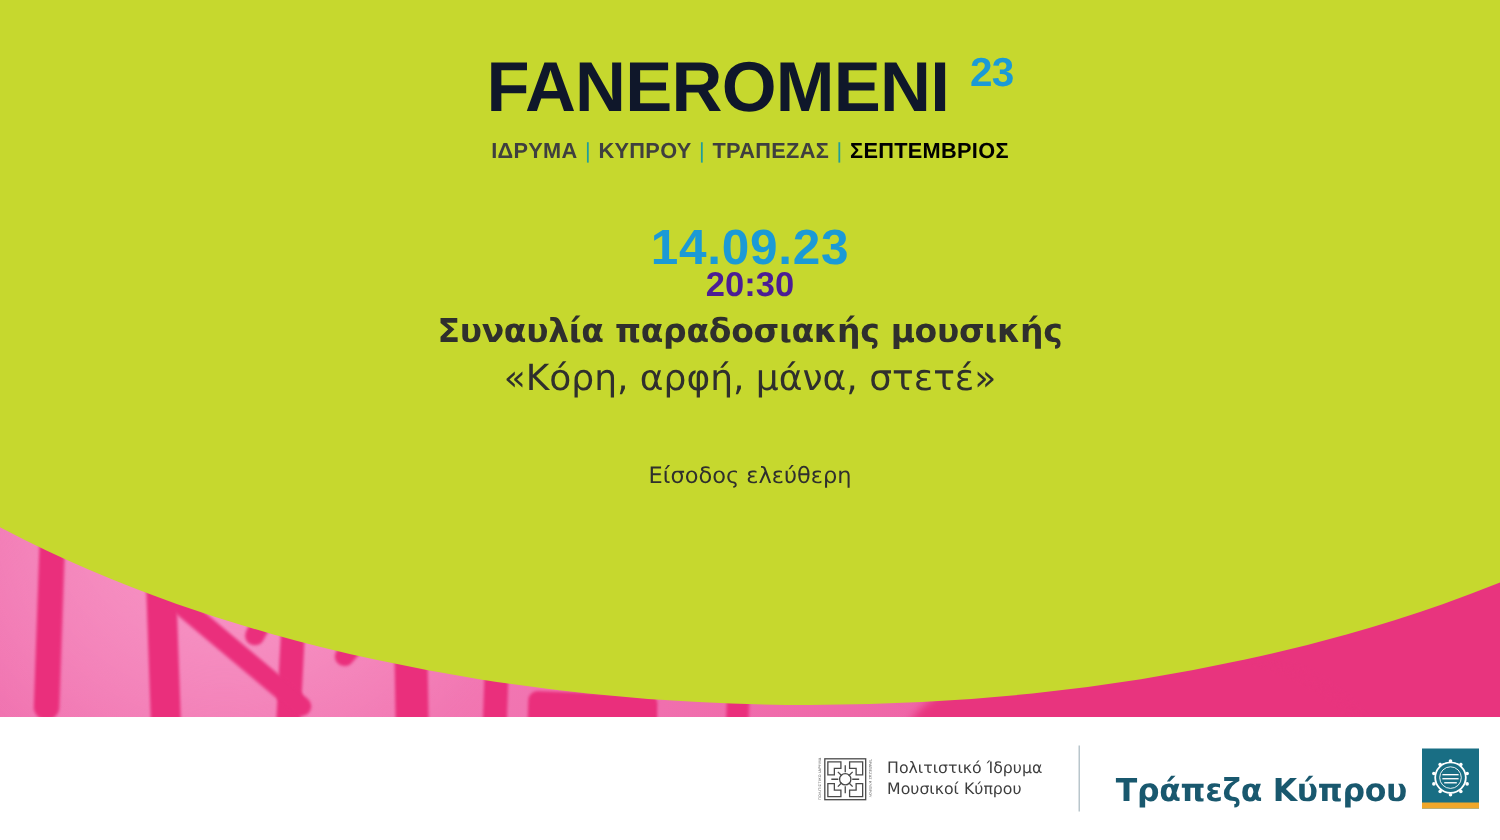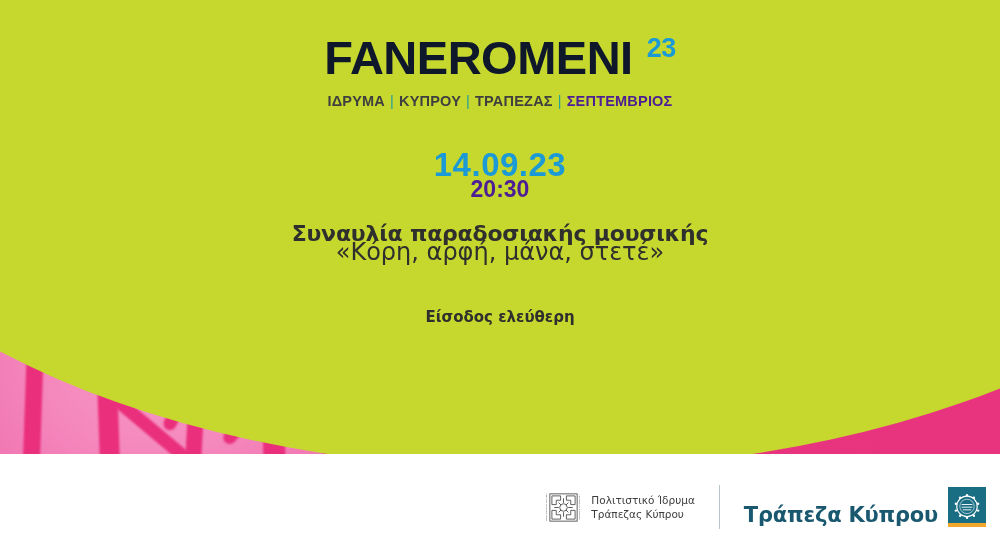--- a/index.html
+++ b/index.html
@@ -172,21 +172,21 @@
     position: absolute;
     top: 93px;
     left: 0; right: 0;
     font-family: "Liberation Sans", sans-serif;
     font-weight: bold;
     font-size: 14.5px;
     letter-spacing: 0.2px;
     color: #3f3f3f;
   }
   .months .sep { color: #1f9e9b; font-weight: normal; margin: 0 5px; }
-  .months .hl { color: #4c1d95; }
+  .months .hl { color: #000000; }
 
   .event-date {
     position: absolute;
     top: 146px;
     left: 0; right: 0;
     font-family: "Liberation Sans", sans-serif;
     font-weight: bold;
     font-size: 33px;
     color: #1b9ad6;
     letter-spacing: 0.5px;
@@ -202,21 +202,20 @@
   }
   .event-title {
     position: absolute;
     top: 209px;
     left: 0; right: 0;
     font-family: "DejaVu Sans", sans-serif;
     font-weight: bold;
     font-size: 22px;
     color: #2f2f2d;
     letter-spacing: -0.2px;
-    margin-top: 12px;
   }
   .event-subtitle {
     position: absolute;
     top: 238px;
     left: 0; right: 0;
     font-family: "DejaVu Sans", sans-serif;
     font-size: 24px;
     color: #2f2f2d;
   }
   .credits {
@@ -228,28 +227,27 @@
     line-height: 1.45;
     color: #2f2f2d;
   }
   .entry {
     position: absolute;
     top: 308px;
     left: 0; right: 0;
     font-family: "DejaVu Sans", sans-serif;
     font-size: 15px;
     color: #2f2f2d;
-    font-weight: bold;
   }
 
   
   .footer {
     position: absolute;
     left: 0; right: 0; bottom: 0;
-    height: 106px;
+    height: 82px;
     background: #ffffff;
     display: flex;
     align-items: center;
     justify-content: flex-end;
     padding-right: 14px;
     box-sizing: border-box;
   }
   .footer-inner {
     display: flex;
     align-items: center;
@@ -413,21 +411,21 @@
               <path d="M33 33 L42 42"></path>
               <path d="M67 33 L58 42"></path>
               <path d="M33 67 L42 58"></path>
               <path d="M67 67 L58 58"></path>
             </g>
           </svg>
           <span class="micro">ΤΡΑΠΕΖΑΣ ΚΥΠΡΟΥ</span>
         </div>
         <div class="cf-name">
           <div>Πολιτιστικό Ίδρυμα</div>
-          <div>Τράπεζας Κύπρου</div>
+          <div>Μουσικοί Κύπρου</div>
         </div>
       </div>
 
       <div class="divider"></div>
 
       <div class="boc-logo">
         <span class="boc-word">Τράπεζα Κύπρου</span>
         <span class="boc-mark">
           <svg width="30" height="30" viewBox="0 0 100 100" xmlns="http://www.w3.org/2000/svg">
             <circle cx="50" cy="48" r="34" fill="none" stroke="#ffffff" stroke-width="4"></circle>

